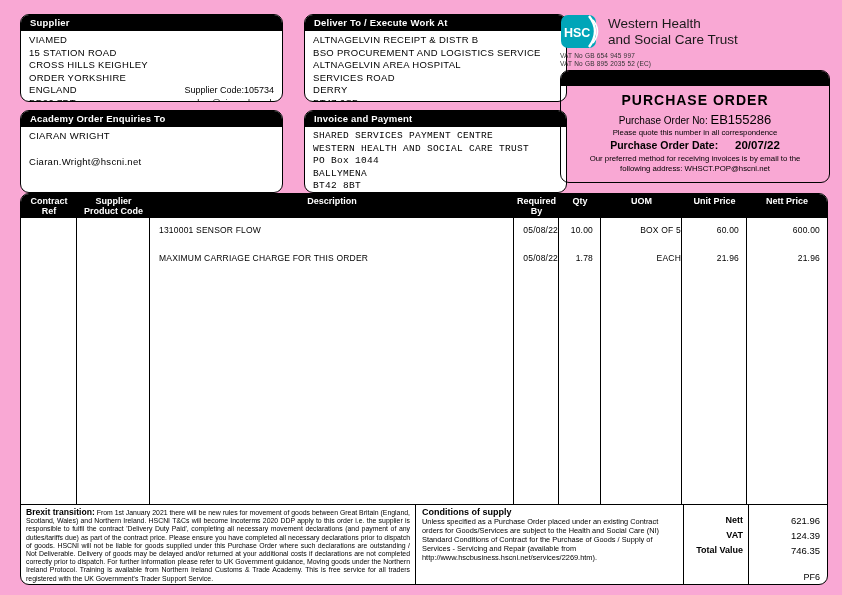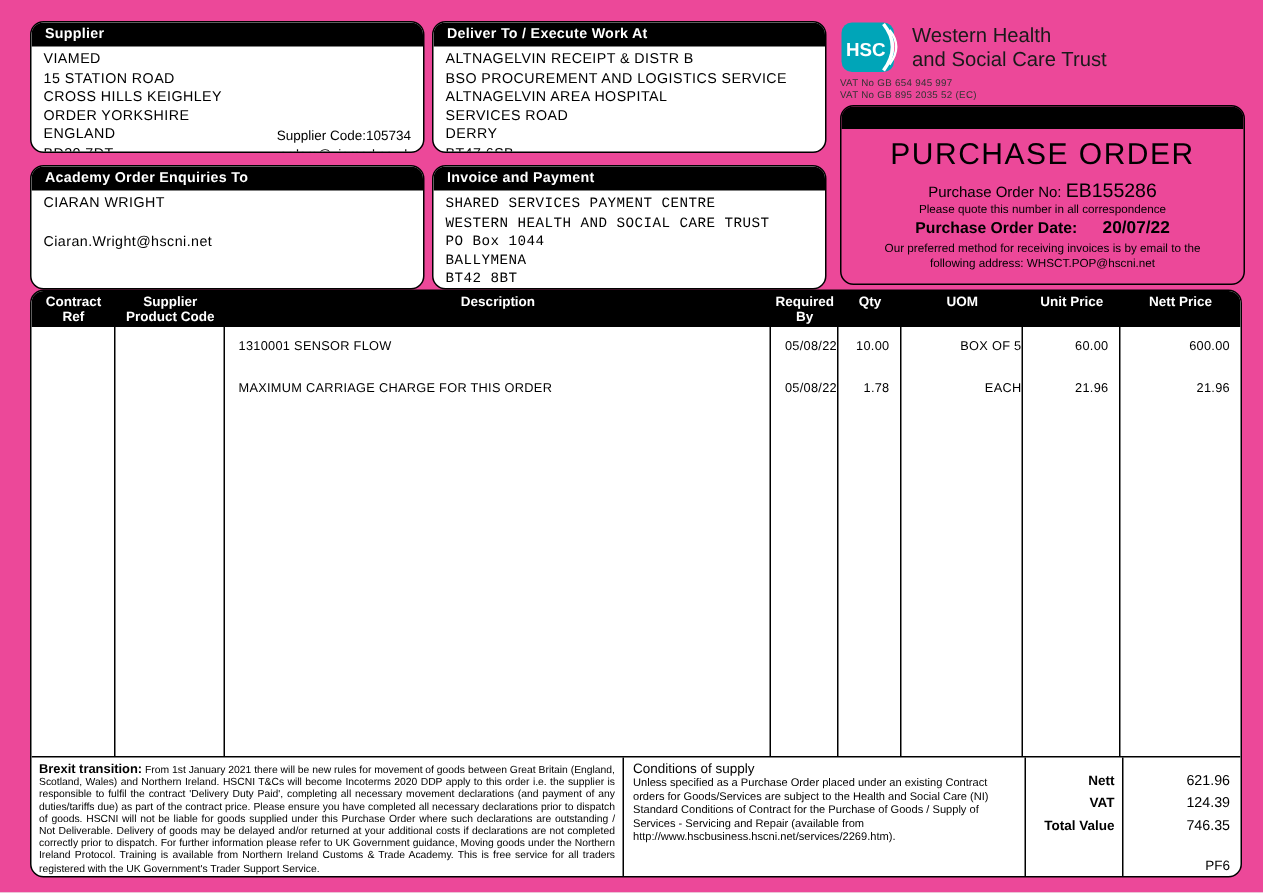--- a/index.html
+++ b/index.html
@@ -1,52 +1,52 @@
 <!DOCTYPE html>
 <html><head>
 <meta charset="utf-8">
 <style>
   * { margin:0; padding:0; box-sizing:border-box; }
   html,body { background:#e8e8e8; }
   .page {
-    position:relative; width:842px; height:595px; background:#ec4899;
+    position:relative; width:842px; height:595px; background:#f9a8d4;
     font-family:"Liberation Sans", sans-serif; color:#000; overflow:hidden;
     margin:0 auto;
     padding-left:27px;
   }
   
   .sec-box { border:1px solid #000; border-radius:9px; overflow:hidden; background:#fff; }
   .sec-header {
     background:#000; color:#fff; font-weight:bold; font-size:9.5px;
     padding:2px 9px 3px; letter-spacing:.2px;
   }
   .sec-body { padding:3px 8px 5px; font-size:9.5px; line-height:12.6px; letter-spacing:.3px; }
 
   .col-left  { position:absolute; left:20px;  top:14px; width:263px; }
-  .col-mid   { position:absolute; left:288px; top:14px; width:263px; }
+  .col-mid   { position:absolute; left:304px; top:14px; width:263px; }
   .col-right { position:absolute; left:560px; top:13px; width:270px; }
 
   .supplier-box .sec-body { height:70px; }
   .deliver-box  .sec-body { height:70px; }
   .enquiries-box, .invoice-box { margin-top:8px; }
   .enquiries-box .sec-body { height:65px; }
   .invoice-box  .sec-body { height:65px;font-family:Liberation Mono, monospace; }
 
   .split-line { display:flex; justify-content:space-between; }
   .right-small { font-size:9px; letter-spacing:0; }
   .enquiries-email { margin-top:13px; }
 
   
   .trust-row { display:flex; align-items:center; gap:8px; }
   .trust-name { font-size:13.5px; line-height:16px; color:#1a1a1a; }
   .vat-lines { font-size:6.5px; line-height:7.5px; color:#333; margin:2px 0 3px; letter-spacing:.2px; }
   .po-box { border:1px solid #000; border-radius:9px; overflow:hidden; }
   .po-cap { background:#000; height:15px; }
   .po-body { text-align:center; padding:4px 6px 9px; }
-  .po-title { font-size:20px; font-weight:normal; letter-spacing:1px; margin-top:2px; }
+  .po-title { font-size:14px; font-weight:bold; letter-spacing:1px; margin-top:2px; }
   .po-no-line { margin-top:4px; font-size:10px; font-weight:normal; }
   .po-no { font-size:13px; }
   .po-quote { font-size:7.8px; margin-top:1px; }
   .po-date-line { margin-top:2px; font-size:10.5px; font-weight:bold; }
   .po-date { margin-left:14px; font-size:11.5px; }
   .po-invoice-note { font-size:7.8px; line-height:9.5px; margin:3px auto 0; width:232px; }
 
   
   .po-table {
     position:absolute; left:20px; top:193px; width:808px; height:392px;
@@ -63,21 +63,21 @@
   .td.ctr  { text-align:right; }
   .td.num  { text-align:right; padding-right:7px; }
 
   
   .tbl-footer { display:grid; grid-template-columns:395px 268px 65px 1fr; border-top:1px solid #000; height:80px; }
   .foot-cell { border-right:1px solid #000; }
   .foot-cell.last { border-right:none; }
   .brexit { padding:3px 5px; font-size:6.9px; line-height:8.2px; text-align:justify; }
   .brexit-title { font-weight:bold; font-size:8.6px; }
   .conditions { padding:2px 6px; }
-  .conditions-title { font-weight:normal; font-size:9px; }
+  .conditions-title { font-weight:bold; font-size:9px; }
   .conditions-text { font-size:7.4px; line-height:8.9px; margin-top:1px; }
   .totals-labels { padding-top:8px; text-align:right; padding-right:5px; font-size:9px; font-weight:bold; line-height:15px; }
   .totals-values { padding-top:8px; text-align:right; padding-right:7px; font-size:9.5px; line-height:15px; }
   .page-code { margin-top:12px; font-size:9px; }
 </style>
 </head>
 <body>
 
 <div class="page">
 

